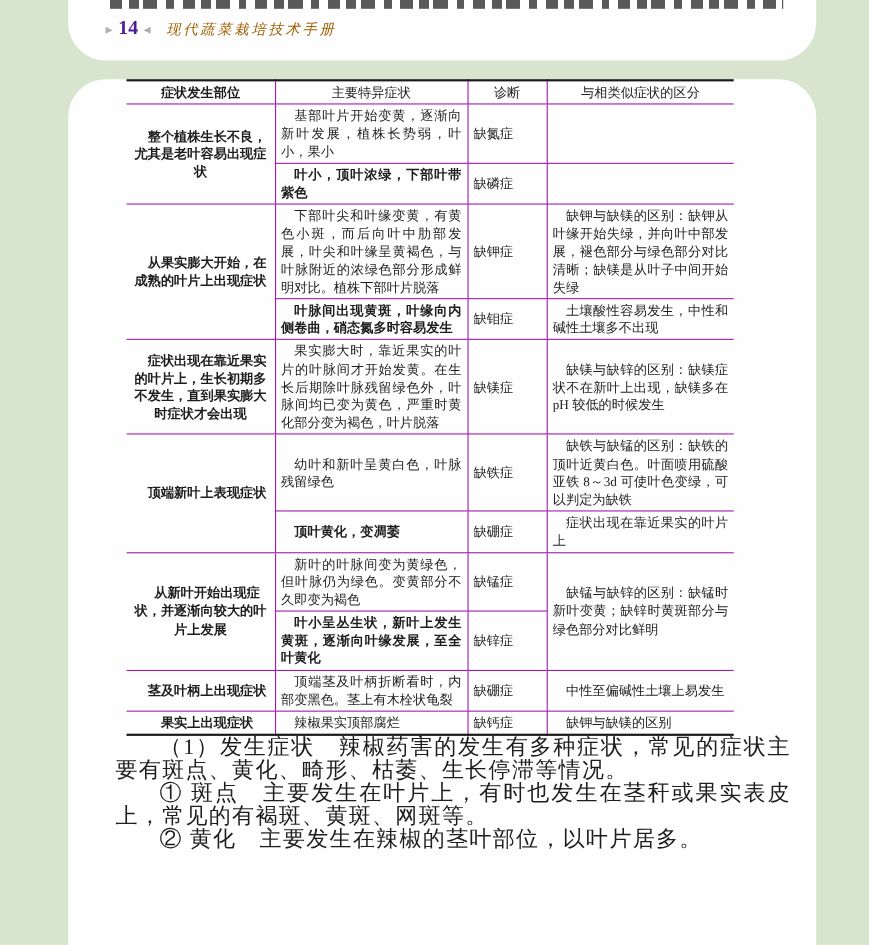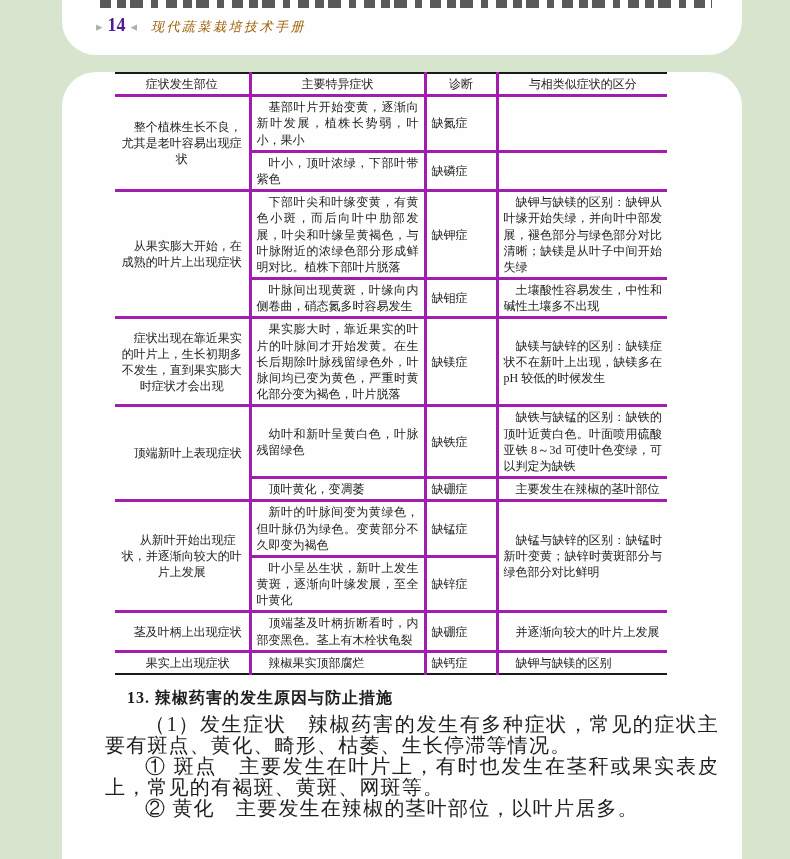--- a/index.html
+++ b/index.html
@@ -53,31 +53,31 @@
     letter-spacing:.5px;
   }
   table.diag{
     border-collapse:collapse;table-layout:fixed;
     width:552px;margin-left:53px;
     font-size:12px;line-height:1.35;
     border-top:2px solid #1a1a1a;
     border-bottom:2px solid #1a1a1a;
   }
   table.diag th, table.diag td{
-    border:3px solid #a21caf;
+    border:1px solid #a21caf;
     padding:2px 5px;
     vertical-align:middle;
     font-weight:normal;
   }
   table.diag th{
     text-align:center;
     border-top:none;
     padding:2px 1px;
   }
-  table.diag th:first-child, table.diag td:first-child{border-left:none;}
+  table.diag th:first-child, table.diag td:first-child{border-left:none;font-weight:bold;}
   table.diag th:last-child,  table.diag td:last-child{border-right:none;}
   table.diag tr:last-child td{border-bottom:none;}
   td.c-part{text-indent:1em;text-align:center;}
   td.c-sym{text-indent:1em;text-align:justify;}
   td.c-diag{text-align:left;}
   td.c-dist{text-indent:1em;text-align:justify;}
 
   
   .section{
     width:614px;margin-left:43px;
@@ -159,52 +159,51 @@
 
       <tr>
         <td class="c-part" rowspan="2">顶端新叶上表现症状</td>
         <td class="c-sym">幼叶和新叶呈黄白色，叶脉残留绿色</td>
         <td class="c-diag">缺铁症</td>
         <td class="c-dist">缺铁与缺锰的区别：缺铁的顶叶近黄白色。叶面喷用硫酸亚铁 8～3d 可使叶色变绿，可以判定为缺铁</td>
       </tr>
       <tr>
         <td class="c-sym">顶叶黄化，变凋萎</td>
         <td class="c-diag">缺硼症</td>
-        <td class="c-dist">主要发生在辣椒的茎叶部位</td>
+        <td class="c-dist">症状出现在靠近果实的叶片上</td>
       </tr>
 
       <tr>
         <td class="c-part" rowspan="2">从新叶开始出现症状，并逐渐向较大的叶片上发展</td>
         <td class="c-sym">新叶的叶脉间变为黄绿色，但叶脉仍为绿色。变黄部分不久即变为褐色</td>
         <td class="c-diag">缺锰症</td>
         <td class="c-dist" rowspan="2">缺锰与缺锌的区别：缺锰时新叶变黄；缺锌时黄斑部分与绿色部分对比鲜明</td>
       </tr>
       <tr>
         <td class="c-sym">叶小呈丛生状，新叶上发生黄斑，逐渐向叶缘发展，至全叶黄化</td>
         <td class="c-diag">缺锌症</td>
       </tr>
 
       <tr>
         <td class="c-part">茎及叶柄上出现症状</td>
         <td class="c-sym">顶端茎及叶柄折断看时，内部变黑色。茎上有木栓状龟裂</td>
         <td class="c-diag">缺硼症</td>
-        <td class="c-dist">并逐渐向较大的叶片上发展</td>
+        <td class="c-dist">中性至偏碱性土壤上易发生</td>
       </tr>
 
       <tr>
         <td class="c-part">果实上出现症状</td>
         <td class="c-sym">辣椒果实顶部腐烂</td>
         <td class="c-diag">缺钙症</td>
         <td class="c-dist">缺钾与缺镁的区别</td>
       </tr>
     </tbody>
       </table>
 
     <div class="section">
-      <h3>13. 辣椒药害的发生原因与防止措施</h3>
       <p>（1）发生症状　辣椒药害的发生有多种症状，常见的症状主要有斑点、黄化、畸形、枯萎、生长停滞等情况。</p>
       <p>① 斑点　主要发生在叶片上，有时也发生在茎秆或果实表皮上，常见的有褐斑、黄斑、网斑等。</p>
       <p>② 黄化　主要发生在辣椒的茎叶部位，以叶片居多。</p>
 
     </div>
 
   </div>
 </div>
 
 </body></html>

